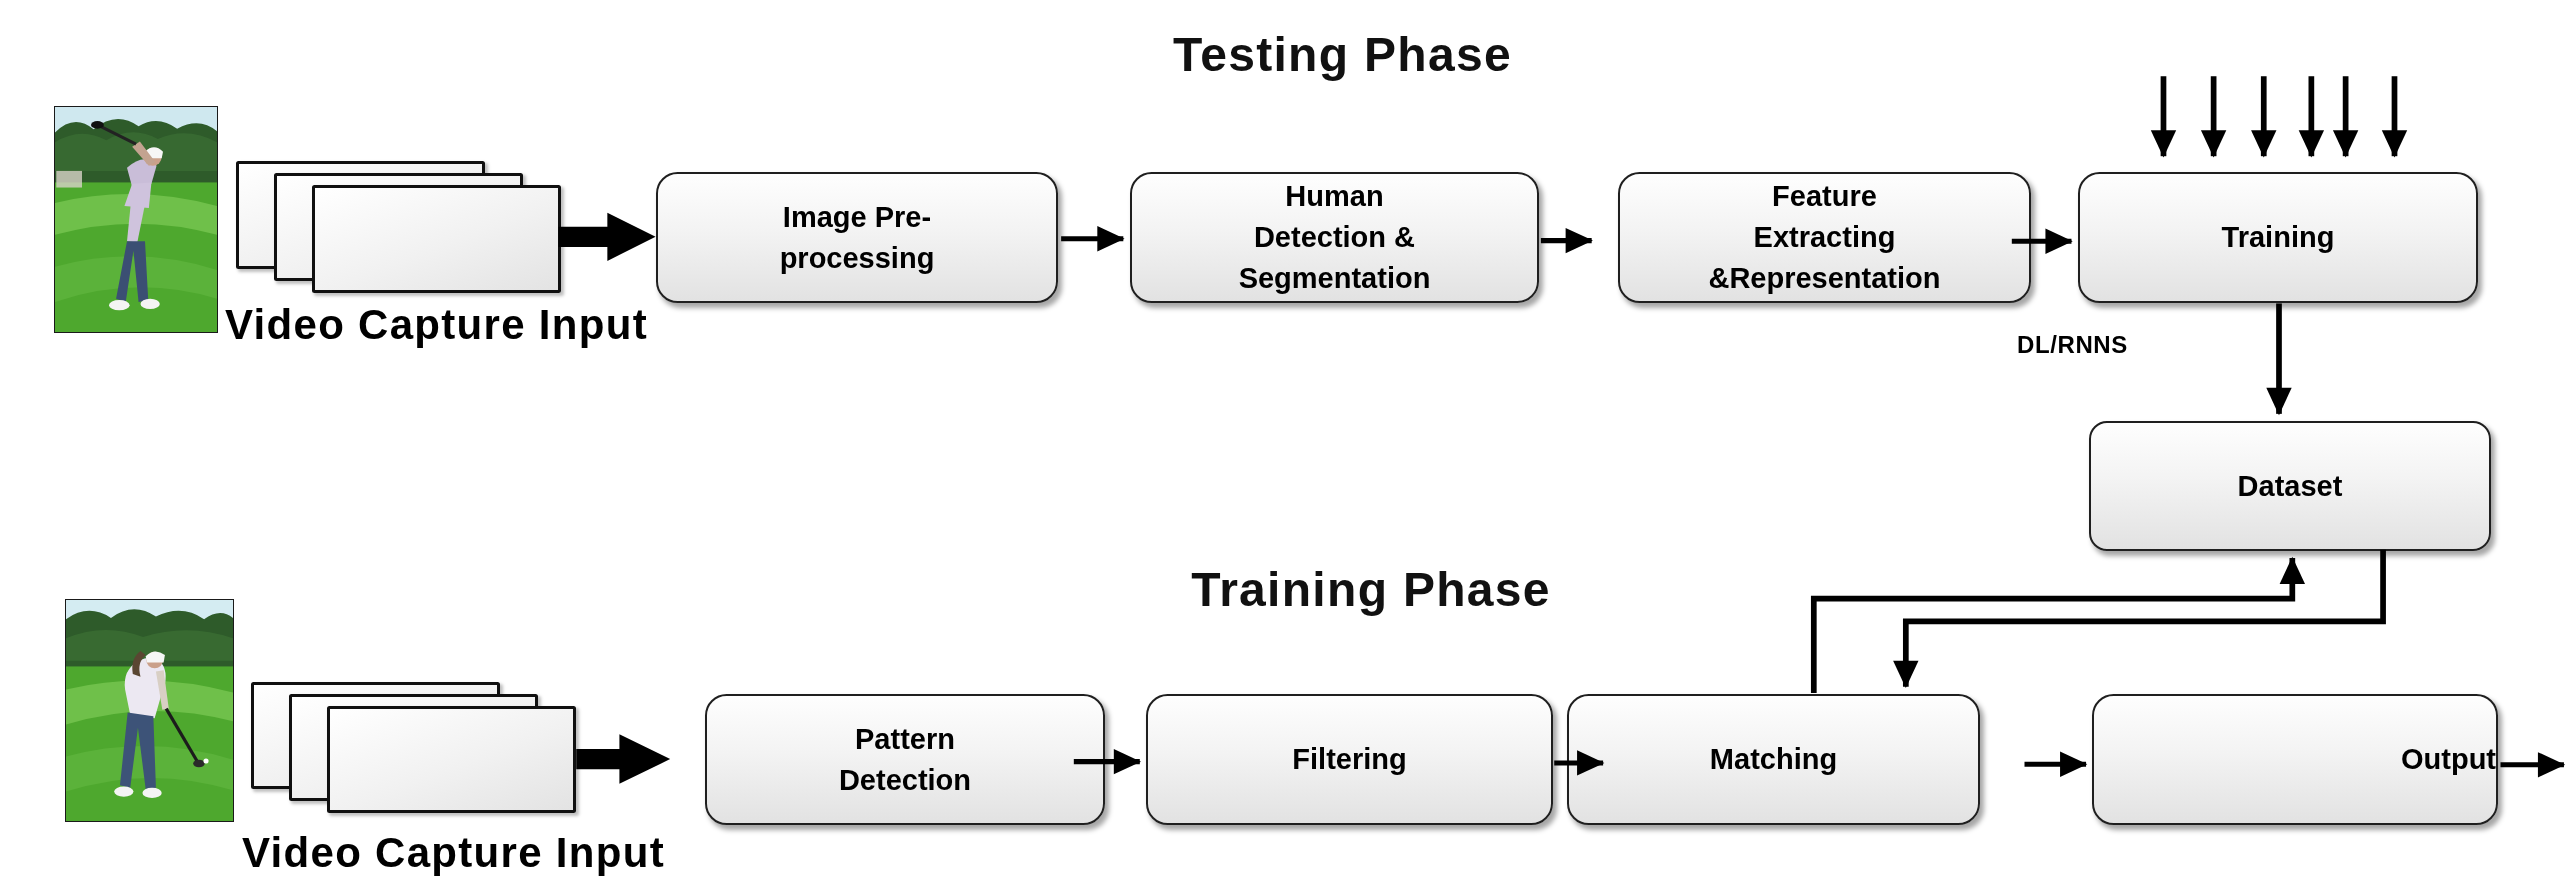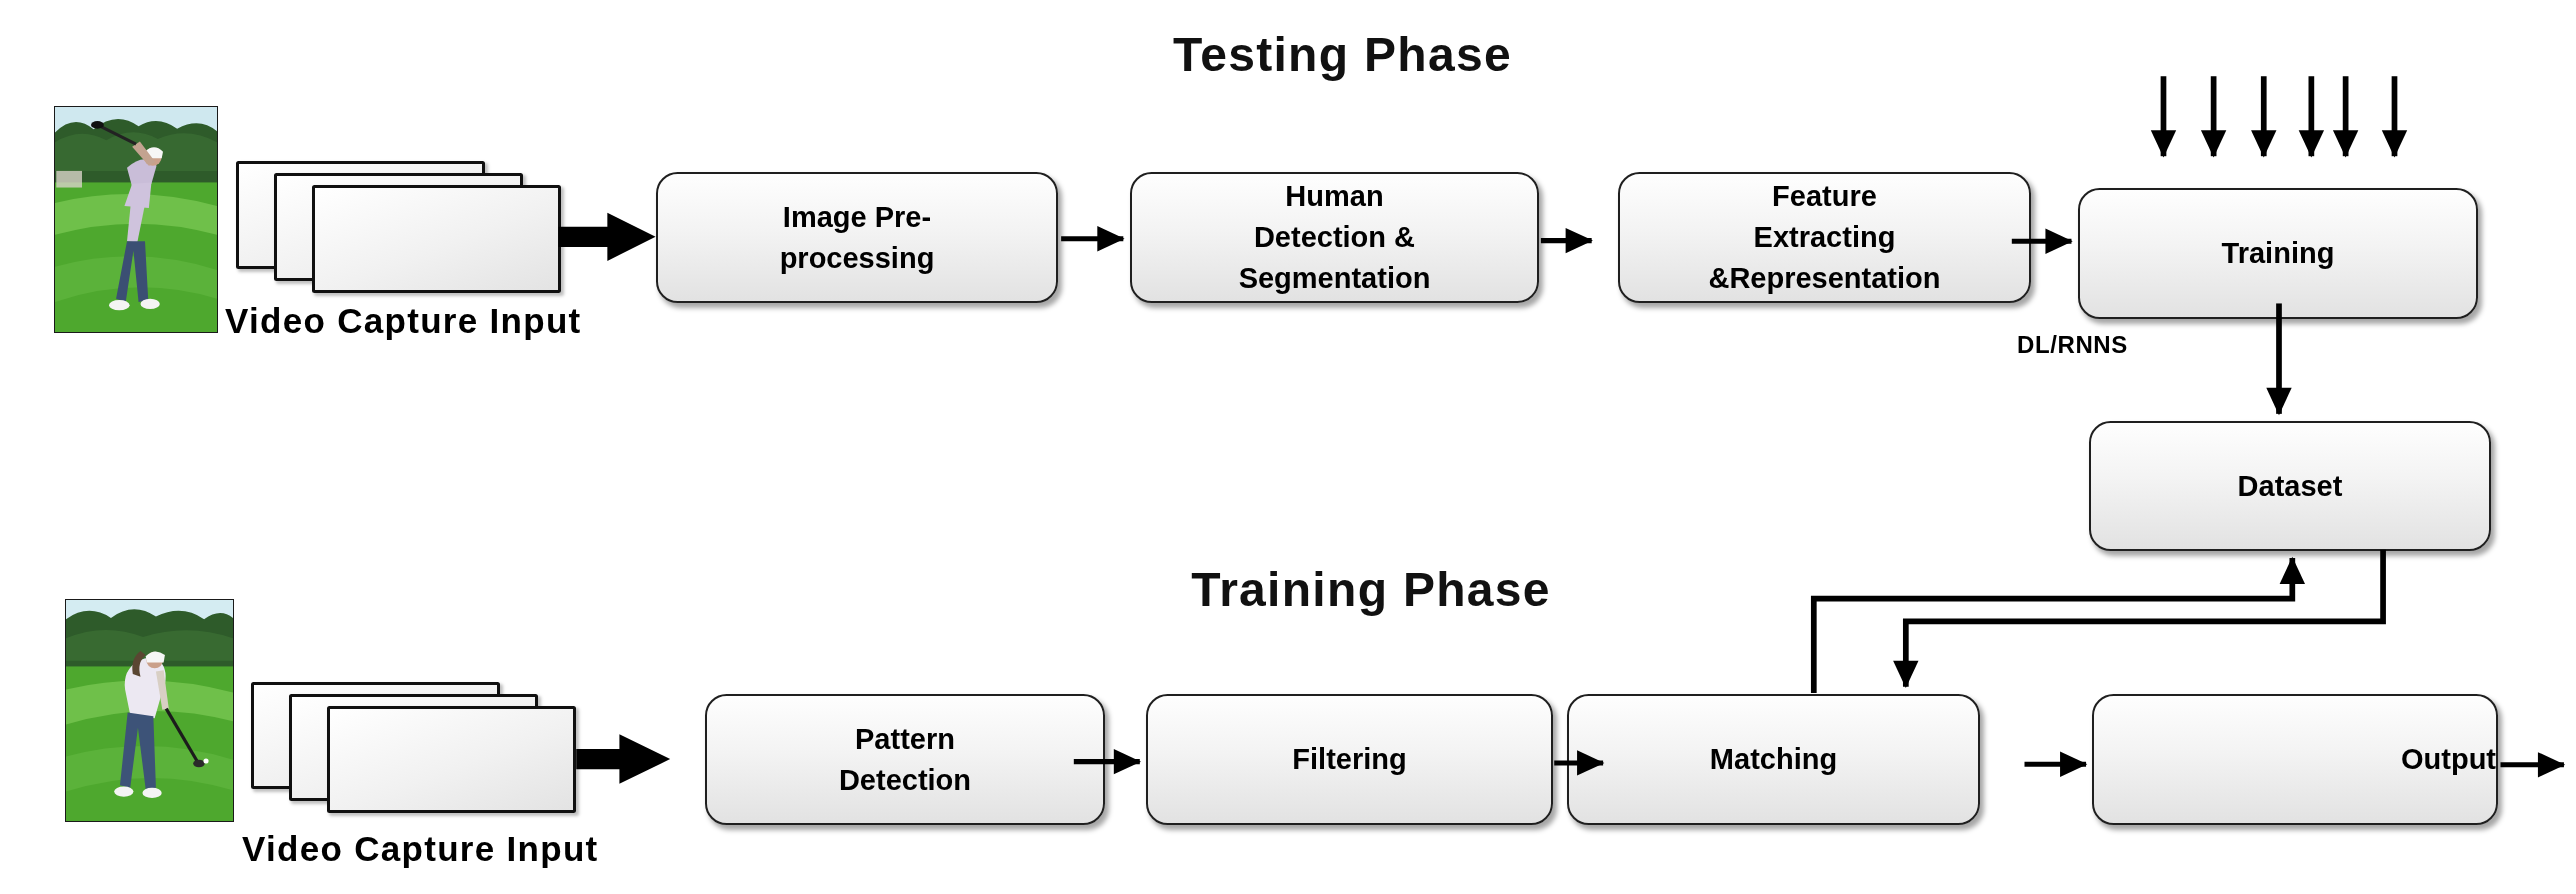--- a/index.html
+++ b/index.html
@@ -6,41 +6,41 @@
   body{width:2576px;height:895px;position:relative;overflow:hidden;
        font-family:"Liberation Sans", sans-serif;color:#000;}
   .stage{position:absolute;left:0;top:0;width:2576px;height:663px;}
 
   
   .phase-title{position:absolute;font-size:48px;font-weight:700;color:#111;
                letter-spacing:1.3px;text-align:center;white-space:nowrap;}
   .title-testing{left:1152px;top:27px;width:381px;}
   .title-training{left:1171px;top:562px;width:400px;}
 
-  .video-label{position:absolute;font-size:35px;font-weight:700;color:#000;
+  .video-label{position:absolute;font-size:42px;font-weight:700;color:#000;
                letter-spacing:1.3px;white-space:nowrap;}
   .video-label-top{left:225px;top:301px;}
   .video-label-bottom{left:242px;top:829px;}
 
   .dl-label{position:absolute;left:2017px;top:331px;font-size:24px;font-weight:700;
             letter-spacing:0.6px;white-space:nowrap;}
 
   
   .pbox{position:absolute;box-sizing:border-box;height:131px;
         border:2.5px solid #1f1f1f;border-radius:21.6px;
         background:linear-gradient(180deg,#fefefe 0%,#f3f3f3 45%,#e2e2e2 100%);
         box-shadow:3.8px 4.4px 5.1px rgba(0,0,0,0.35);
         display:flex;align-items:center;justify-content:center;}
   .pbox .box-label{font-size:29px;font-weight:700;line-height:41px;text-align:center;
                    white-space:pre-line;}
   .box-pre      {left:656px;top:172px;width:402px;align-items:center;}
   .box-human    {left:1130px;top:172px;width:409px;}
   .box-feature  {left:1597px;top:172px;width:413px;margin-left:21px;}
-  .box-training {left:2078px;top:172px;width:400px;margin-top:16px;}
-  .box-dataset  {left:2089px;top:421px;width:402px;height:130px;}
+  .box-training {left:2078px;top:172px;width:400px;}
+  .box-dataset  {left:2089px;top:421px;width:402px;height:130px;border-radius:18px;}
   .box-pattern  {left:671px;top:694px;width:400px;margin-left:34px;}
   .box-filtering{left:1146px;top:694px;width:407px;}
   .box-matching {left:1567px;top:694px;width:413px;}
   .box-output   {left:2092px;top:694px;width:406px;justify-content:flex-end;}
 
   
   .frame{position:absolute;box-sizing:border-box;width:249px;height:108px;
          border:3.2px solid #101010;border-radius:2.5px;
          background:linear-gradient(160deg,#ffffff 0%,#f1f1f1 55%,#e3e3e3 100%);
          box-shadow:2.5px 2.5px 3.2px rgba(0,0,0,0.25);}

